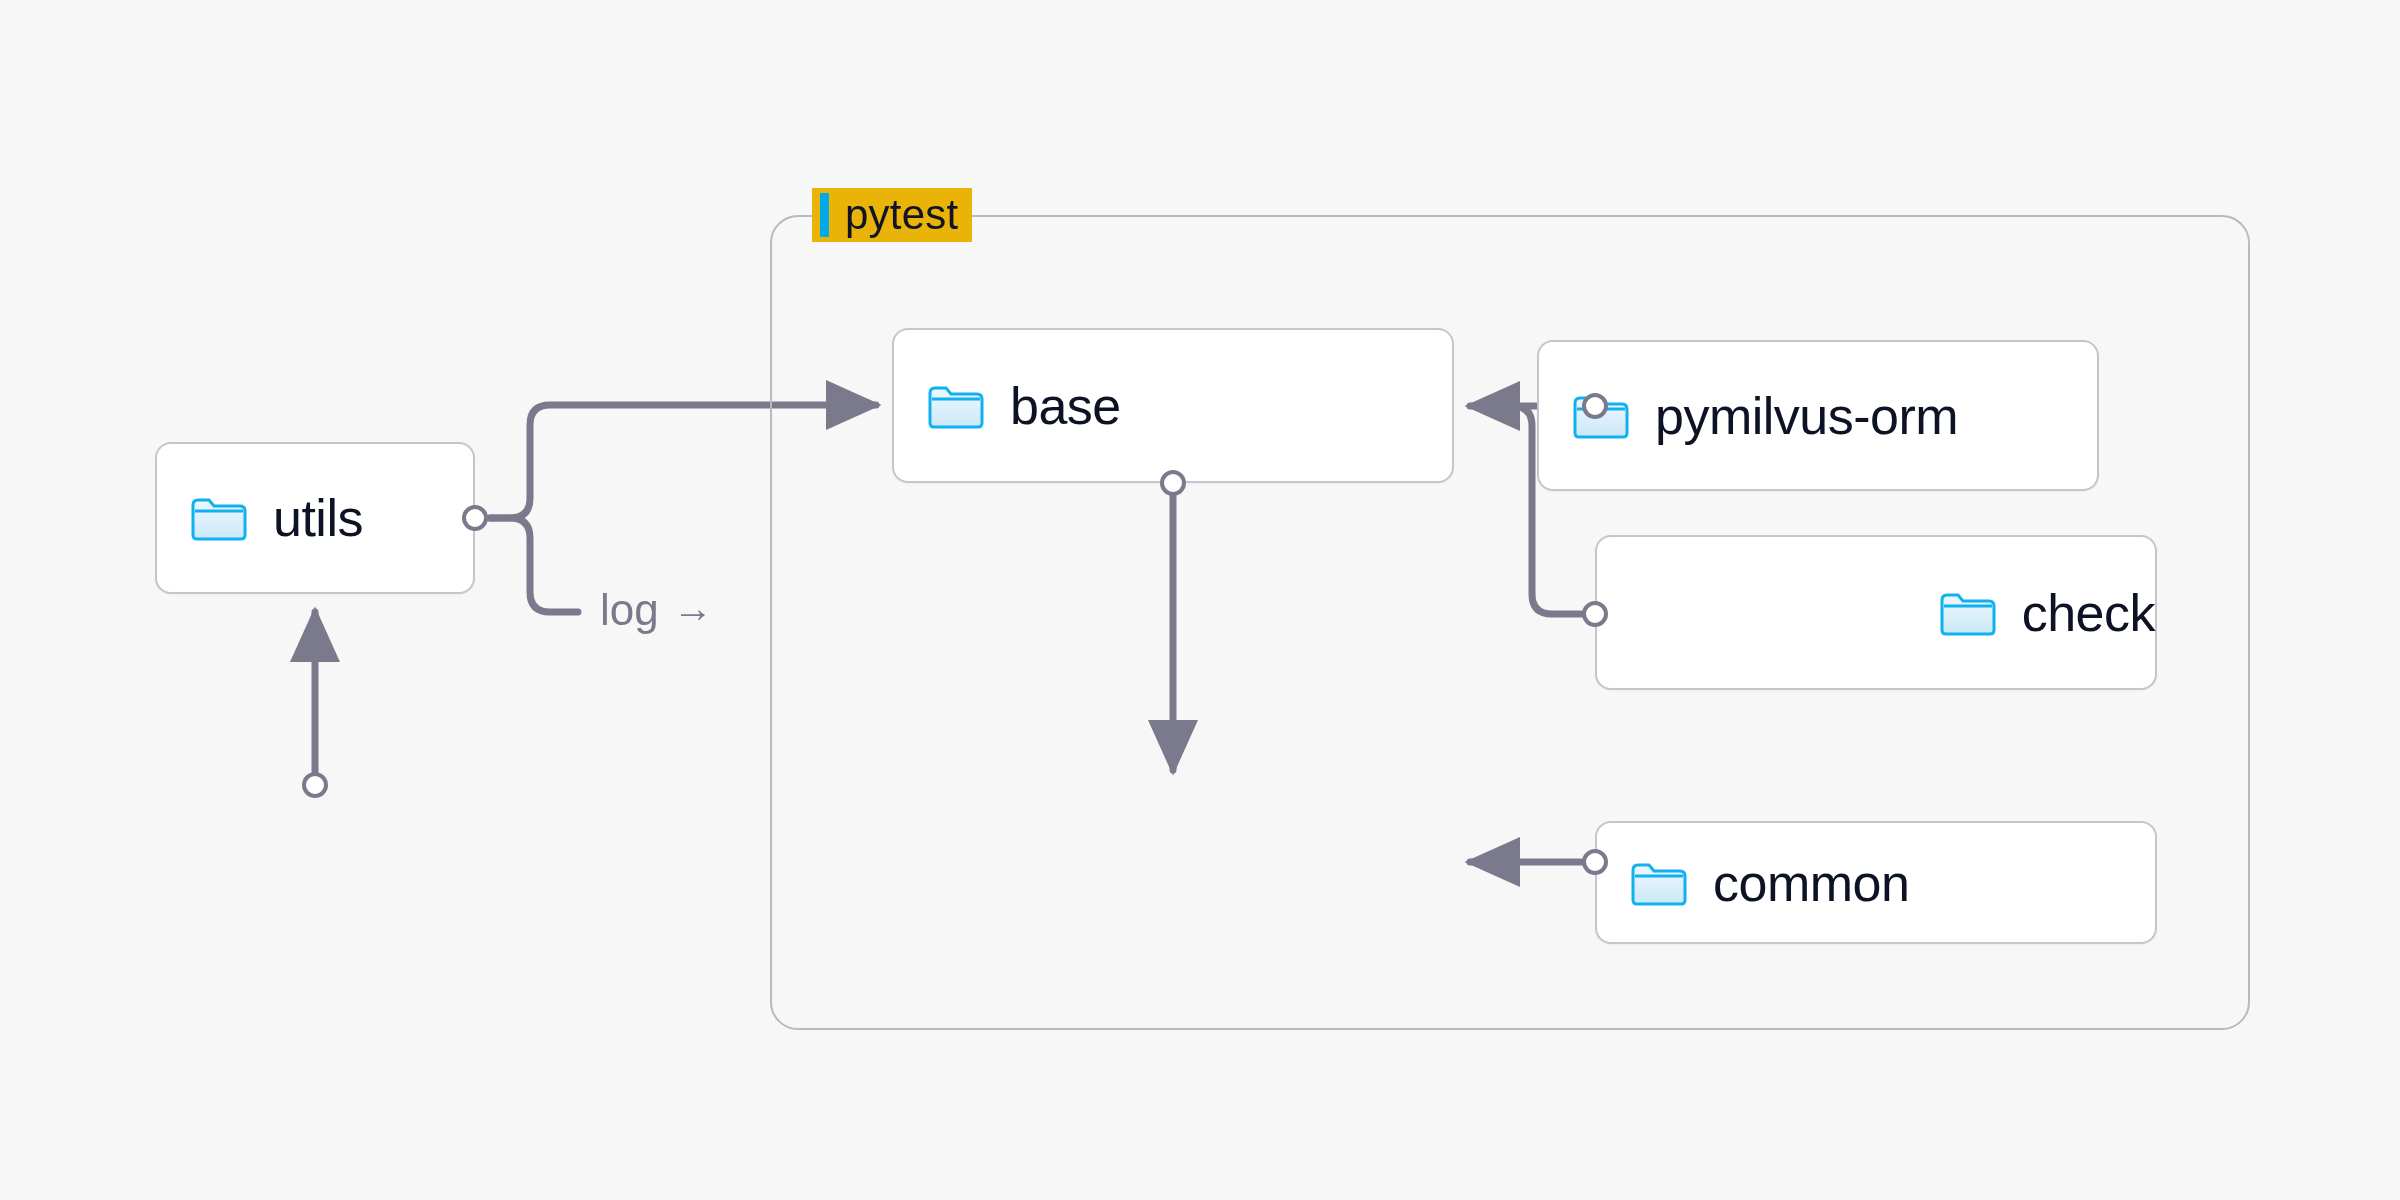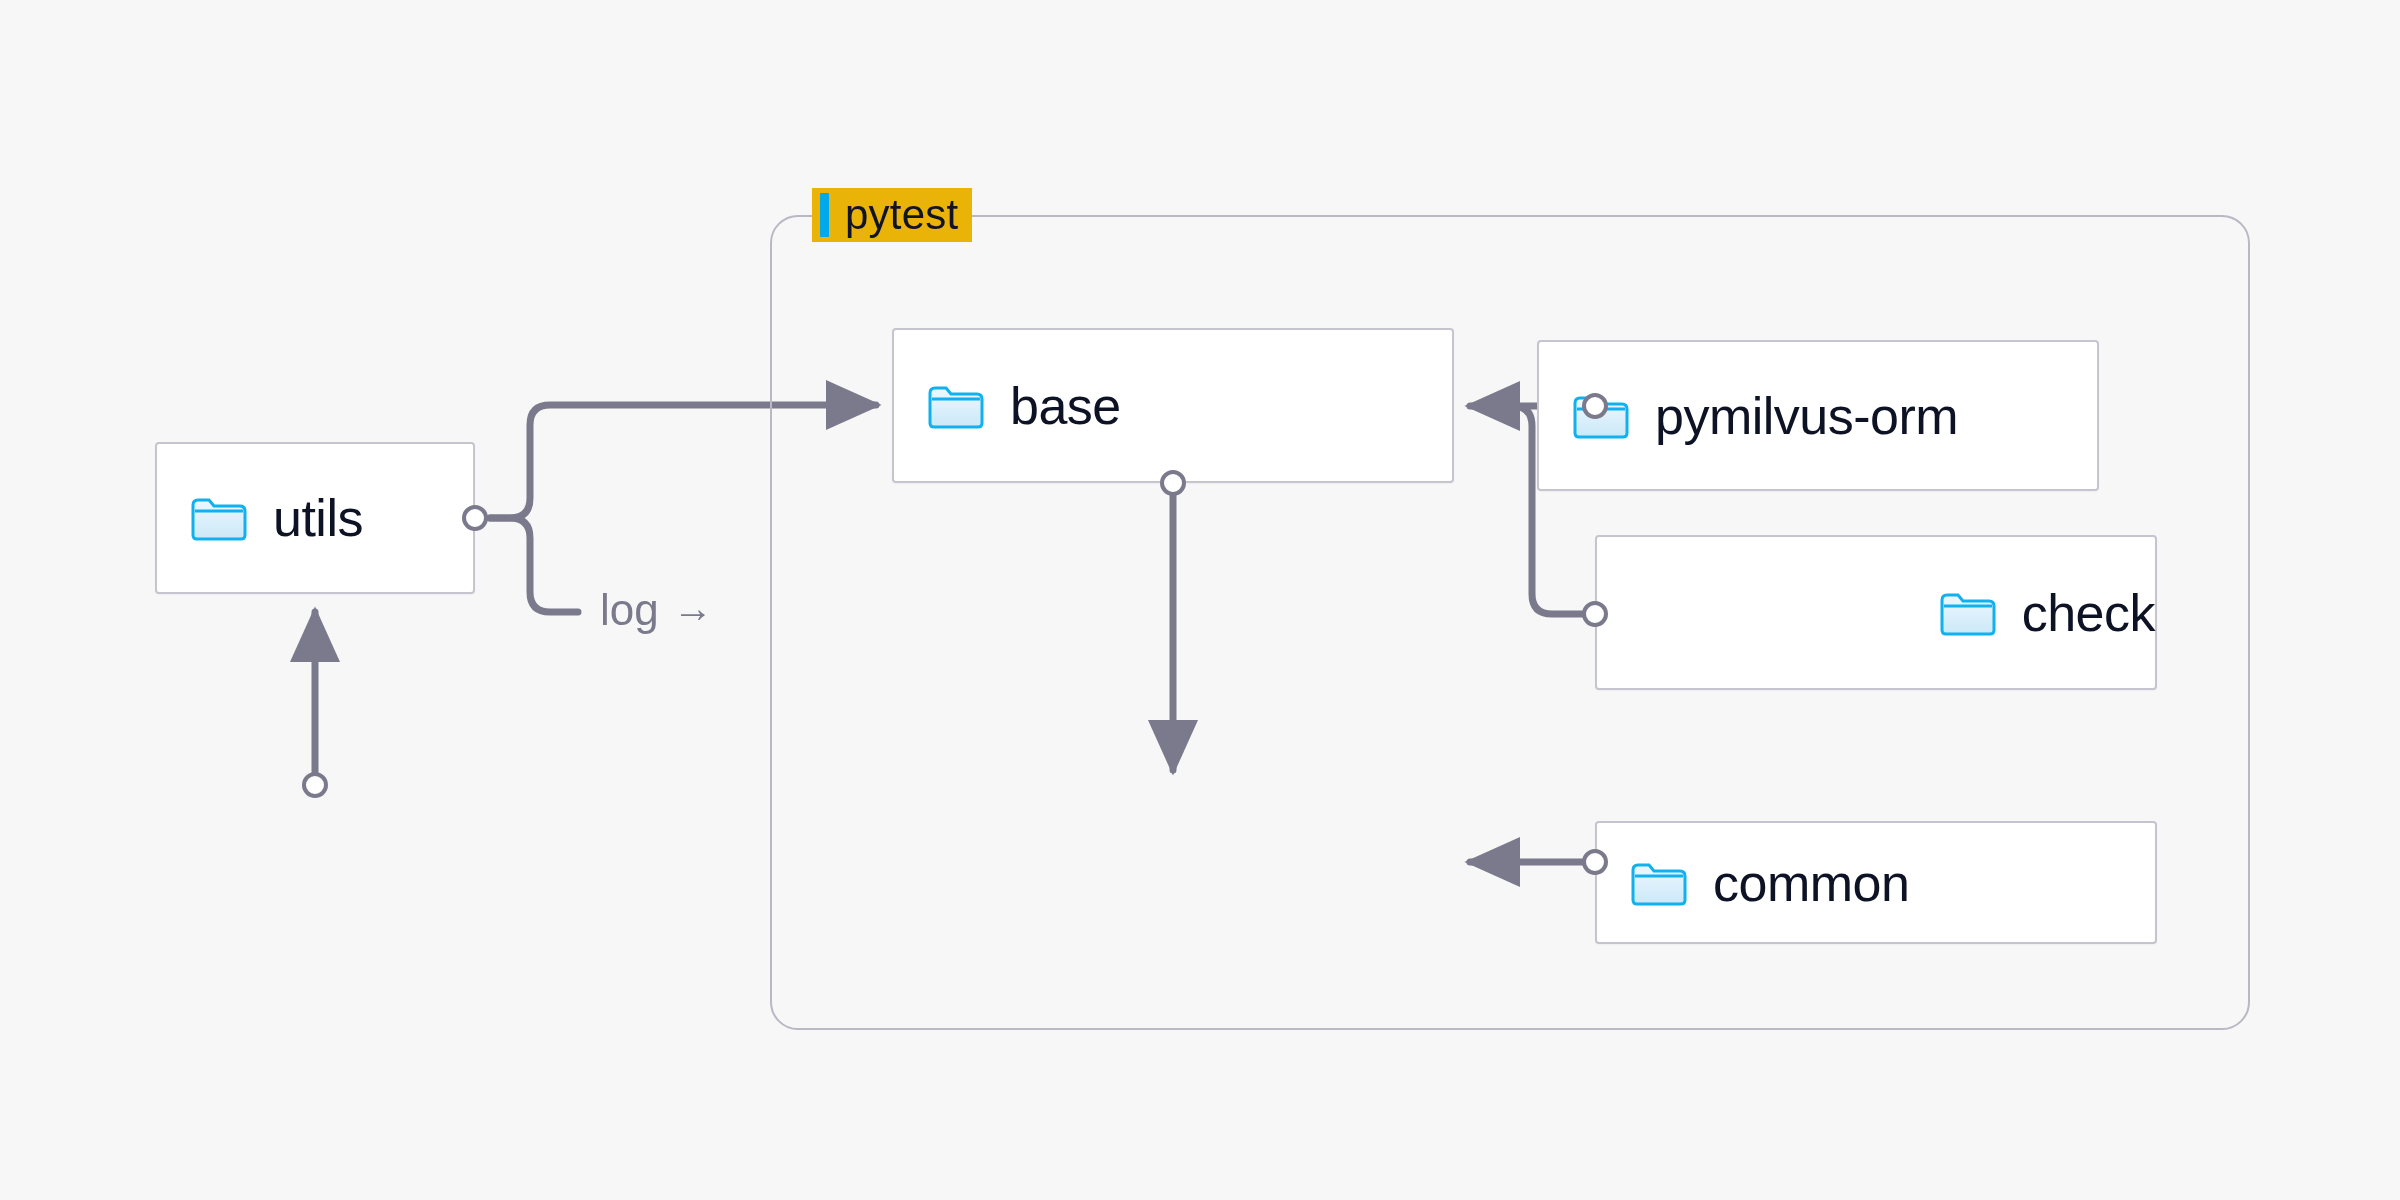--- a/index.html
+++ b/index.html
@@ -54,21 +54,21 @@
     color: #101426;
     letter-spacing: 0.2px;
     white-space: nowrap;
   }
   
   .node {
     position: absolute;
     box-sizing: border-box;
     background: #ffffff;
     border: 2px solid #c5c4cf;
-    border-radius: 4px;
+    border-radius: 16px;
     display: flex;
     align-items: center;
     box-shadow: 0 1px 2px rgba(16,20,38,0.04);
   }
   .node-inner {
     display: flex;
     align-items: center;
     gap: 26px;
     padding-left: 34px;
   }

